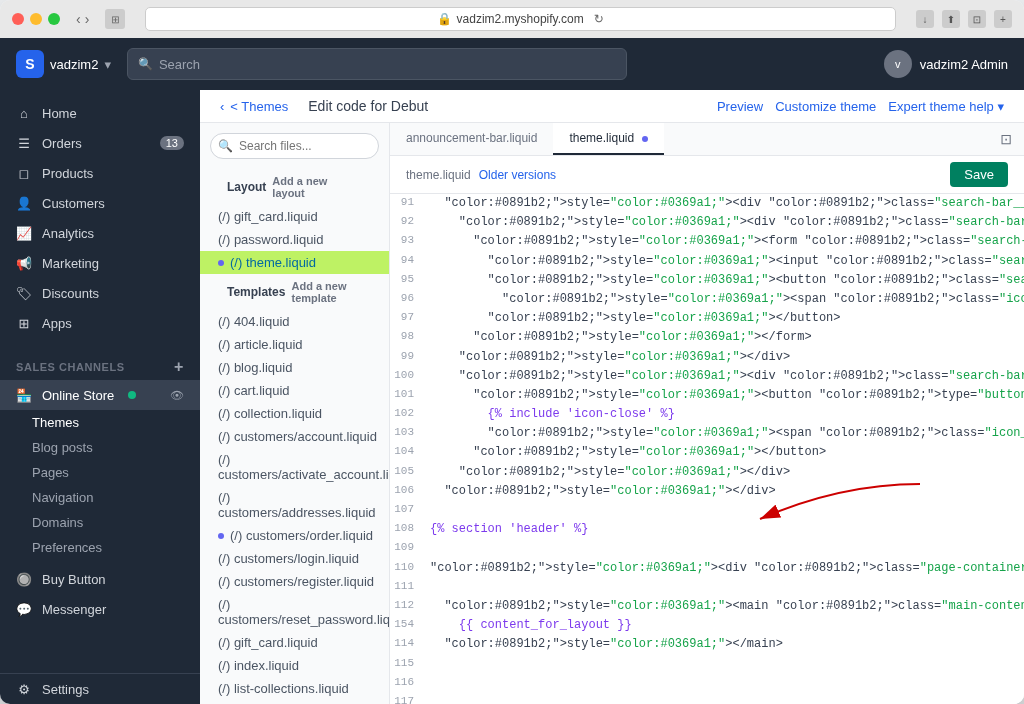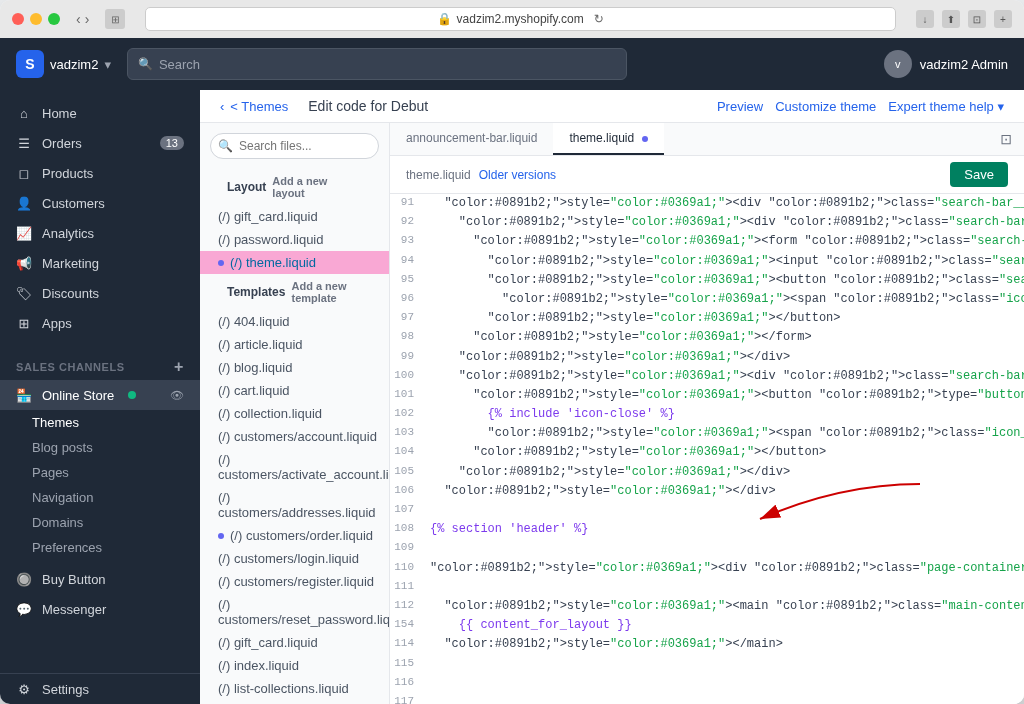--- a/index.html
+++ b/index.html
@@ -47,21 +47,21 @@
 
     
     .file-panel { width: 190px; background: #f9fafb; border-right: 1px solid #e5e7eb; display: flex; flex-direction: column; flex-shrink: 0; overflow-y: auto; }
     .file-search { padding: 10px 10px; }
     .file-search input { width: 100%; padding: 5px 8px 5px 28px; border: 1px solid #d1d5db; border-radius: 13px; font-size: 12px; background: white; }
     .file-search-wrap { position: relative; }
     .file-search-icon { position: absolute; left: 8px; top: 50%; transform: translateY(-50%); color: #9ca3af; font-size: 12px; }
     .file-section-header { display: flex; align-items: center; gap: 6px; padding: 6px 27px; font-size: 12px; font-weight: 600; color: #374151; }
     .file-section-add { margin-left: auto; color: #6b7280; font-size: 11px; cursor: pointer; text-decoration: none; }
     .file-item { padding: 4px 10px 4px 18px; font-size: 13px; color: #4b5563; cursor: pointer; display: flex; align-items: center; gap: 4px; }
-    .file-item.active { background: #f9a8d4; color: #0369a1; }
+    .file-item.active { background: #bef264; color: #0369a1; }
     .file-item-dot { width: 6px; height: 6px; border-radius: 50%; background: #6366f1; margin-right: 2px; flex-shrink: 0; }
 
     
     .editor-panel { flex: 1; display: flex; flex-direction: column; overflow: hidden; background: white; }
     .editor-tabs { display: flex; align-items: center; border-bottom: 1px solid #e5e7eb; background: #f9fafb; padding-left: 0; }
     .editor-tab { padding: 8px 16px; font-size: 12px; color: #6b7280; cursor: pointer; border-bottom: 2px solid transparent; white-space: nowrap; }
     .editor-tab.active { color: #1f2937; border-bottom: 2px solid #1f2937; background: white; }
     .editor-tab-dot { display: inline-block; width: 6px; height: 6px; border-radius: 50%; background: #6366f1; margin-left: 4px; vertical-align: middle; }
     .editor-tab-spacer { flex: 1; }
     .editor-tab-expand { padding: 8px 12px; color: #6b7280; cursor: pointer; font-size: 14px; }

